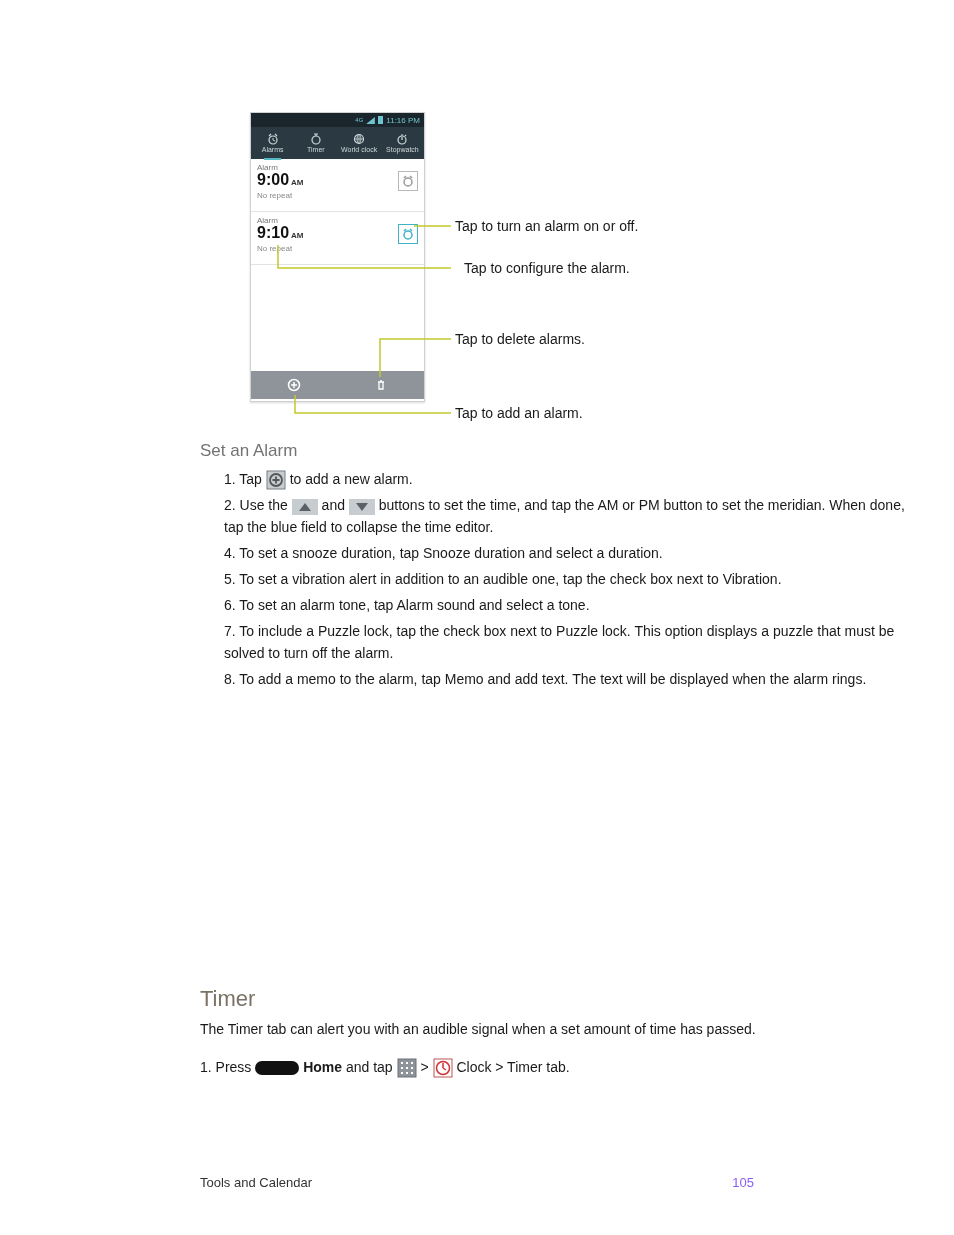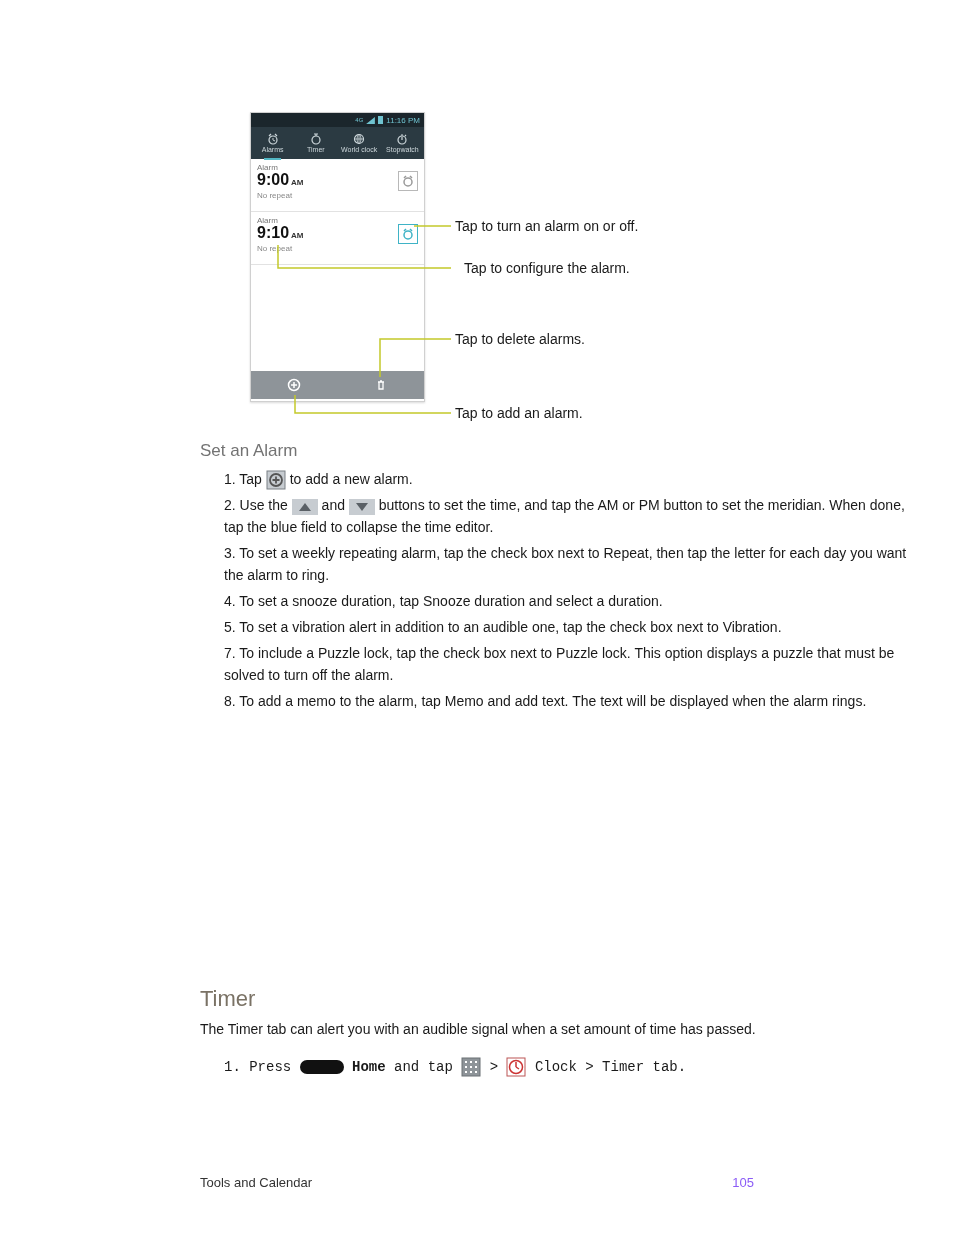--- a/index.html
+++ b/index.html
@@ -162,31 +162,31 @@
       <span> and </span>
       <span class="inline-icon">
         <svg width="26" height="16" style="vertical-align:middle;">
             <rect x="0" y="0" width="26" height="16" fill="#c7ccd1"></rect>
             <path d="M13 12 L19 4 L7 4 Z" fill="#5a6066"></path>
           </svg>
       </span>
       <span> buttons to set the time, and tap the AM or PM button to set the meridian. When done, tap the blue field to collapse the time editor.</span>
     </div>
 
-    <div style="margin:4px 0 4px 24px;">3. To set a weekly repeating alarm, tap the check box next to Repeat, then tap the letter for each day you want the alarm to ring.</div>
     <div style="margin:4px 0 4px 24px;">4. To set a snooze duration, tap Snooze duration and select a duration.</div>
     <div style="margin:4px 0 4px 24px;">5. To set a vibration alert in addition to an audible one, tap the check box next to Vibration.</div>
+    <div style="margin:4px 0 4px 24px;">6. To set an alarm tone, tap Alarm sound and select a tone.</div>
     <div style="margin:4px 0 4px 24px;">7. To include a Puzzle lock, tap the check box next to Puzzle lock. This option displays a puzzle that must be solved to turn off the alarm.</div>
     <div style="margin:4px 0 4px 24px;">8. To add a memo to the alarm, tap Memo and add text. The text will be displayed when the alarm rings.</div>
   </div>
 
   <div class="bodytext" style="left:118px;top:988px;width:720px;">
     <div style="color:#7a7265;font-size:22px;margin-bottom:8px;">Timer</div>
     <div style="margin-bottom:16px;">The Timer tab can alert you with an audible signal when a set amount of time has passed.</div>
-    <div style="margin-left:24px;font-family:Liberation Mono, monospace;">
+    <div style="">
       <span>1. Press </span>
       <span class="inline-icon">
         <svg width="44" height="14" style="vertical-align:middle;">
             <rect x="0" y="0" width="44" height="14" rx="7" fill="#111"></rect>
           </svg>
       </span>
       <span style="font-weight:bold;">Home</span>
       <span> and tap </span>
       <span class="inline-icon">
         <svg width="20" height="20" style="vertical-align:middle;">

